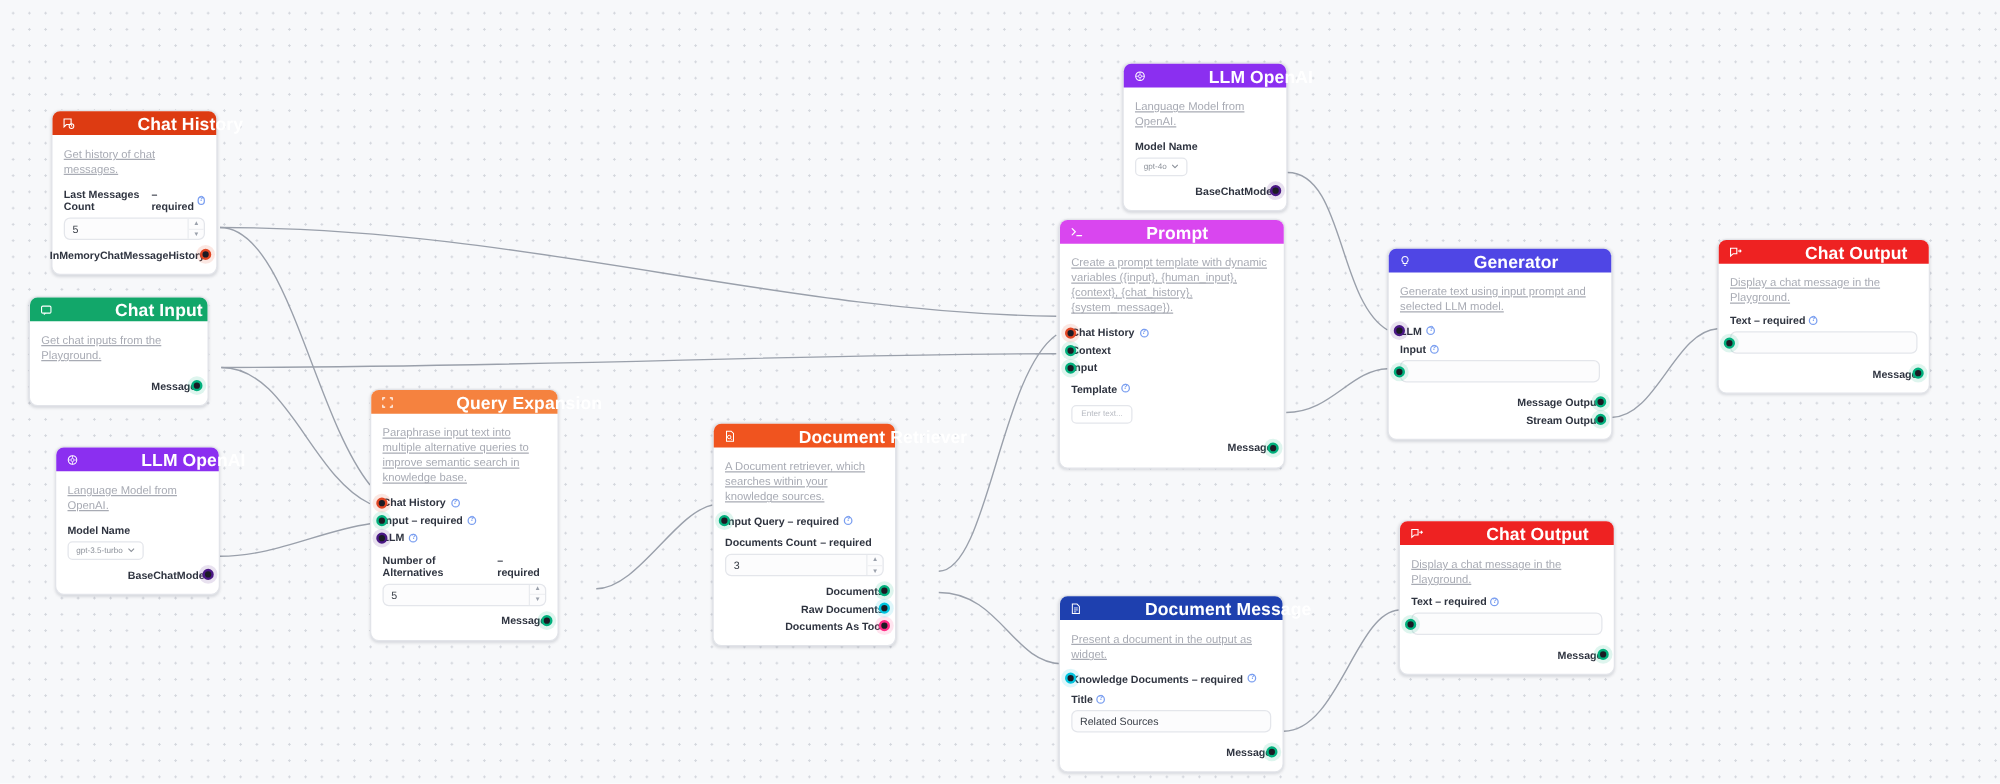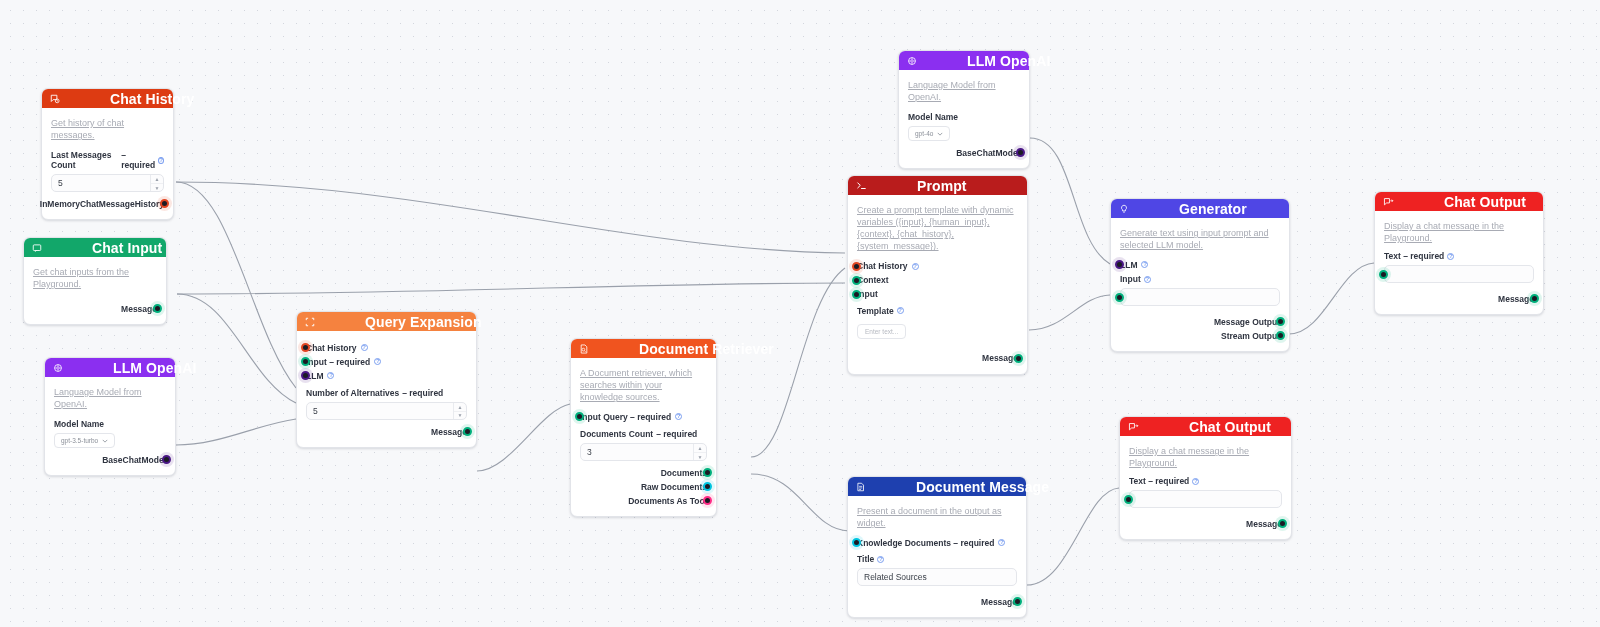--- a/index.html
+++ b/index.html
@@ -211,30 +211,31 @@
         </span>
       </div>
       <div class="spacer"></div>
       <div class="port-row out">
         <span class="out-label">BaseChatModel</span>
         <span class="port right p-purple" style="top:2px;"></span>
       </div>
     </div>
   </div>
 
-  <div class="node" style="left:296px; top:311px; width:181px;">
+  <div class="node" style="left:296px; top:311px; width:151px;">
     <div class="node-header" style="background:#f5823f;">
       <span class="hicon">
         <svg width="10" height="10" viewBox="0 0 16 16">
             <path d="M2 5V2h3M14 5V2h-3M2 11v3h3M14 11v3h-3" fill="none" stroke="#fff" stroke-width="1.5"></path>
           </svg>
       </span>
       <span class="node-title">Query Expansion</span>
     </div>
     <div class="node-body">
+      <div class="desc" style="margin-bottom:7px;">Paraphrase input text into multiple alternative queries to improve semantic search in knowledge base.</div>
       <div class="port-row">
         <span class="port left p-red" style="top:2px;"></span>
         <span>Chat History</span>
         <span class="info">?</span>
       </div>
       <div class="port-row">
         <span class="port left p-green" style="top:2px;"></span>
         <span>Input – required</span>
         <span class="info">?</span>
       </div>
@@ -301,21 +302,21 @@
         <span class="port right p-cyan" style="top:2px;"></span>
       </div>
       <div class="port-row out">
         <span class="out-label">Documents As Tool</span>
         <span class="port right p-pink" style="top:2px;"></span>
       </div>
     </div>
   </div>
 
   <div class="node" style="left:847px; top:175px; width:181px;">
-    <div class="node-header" style="background:#b91c1c;">
+    <div class="node-header" style="background:#d946ef;">
       <span class="hicon">
         <svg width="11" height="10" viewBox="0 0 16 16">
             <path d="M2 3l4 4-4 4M8 12h6" fill="none" stroke="#fff" stroke-width="1.6" stroke-linecap="round"></path>
           </svg>
       </span>
       <span class="node-title">Prompt</span>
     </div>
     <div class="node-body">
       <div class="desc" style="margin-bottom:7px;">Create a prompt template with dynamic variables ({input}, {human_input}, {context}, {chat_history}, {system_message}).</div>
       <div class="port-row">

